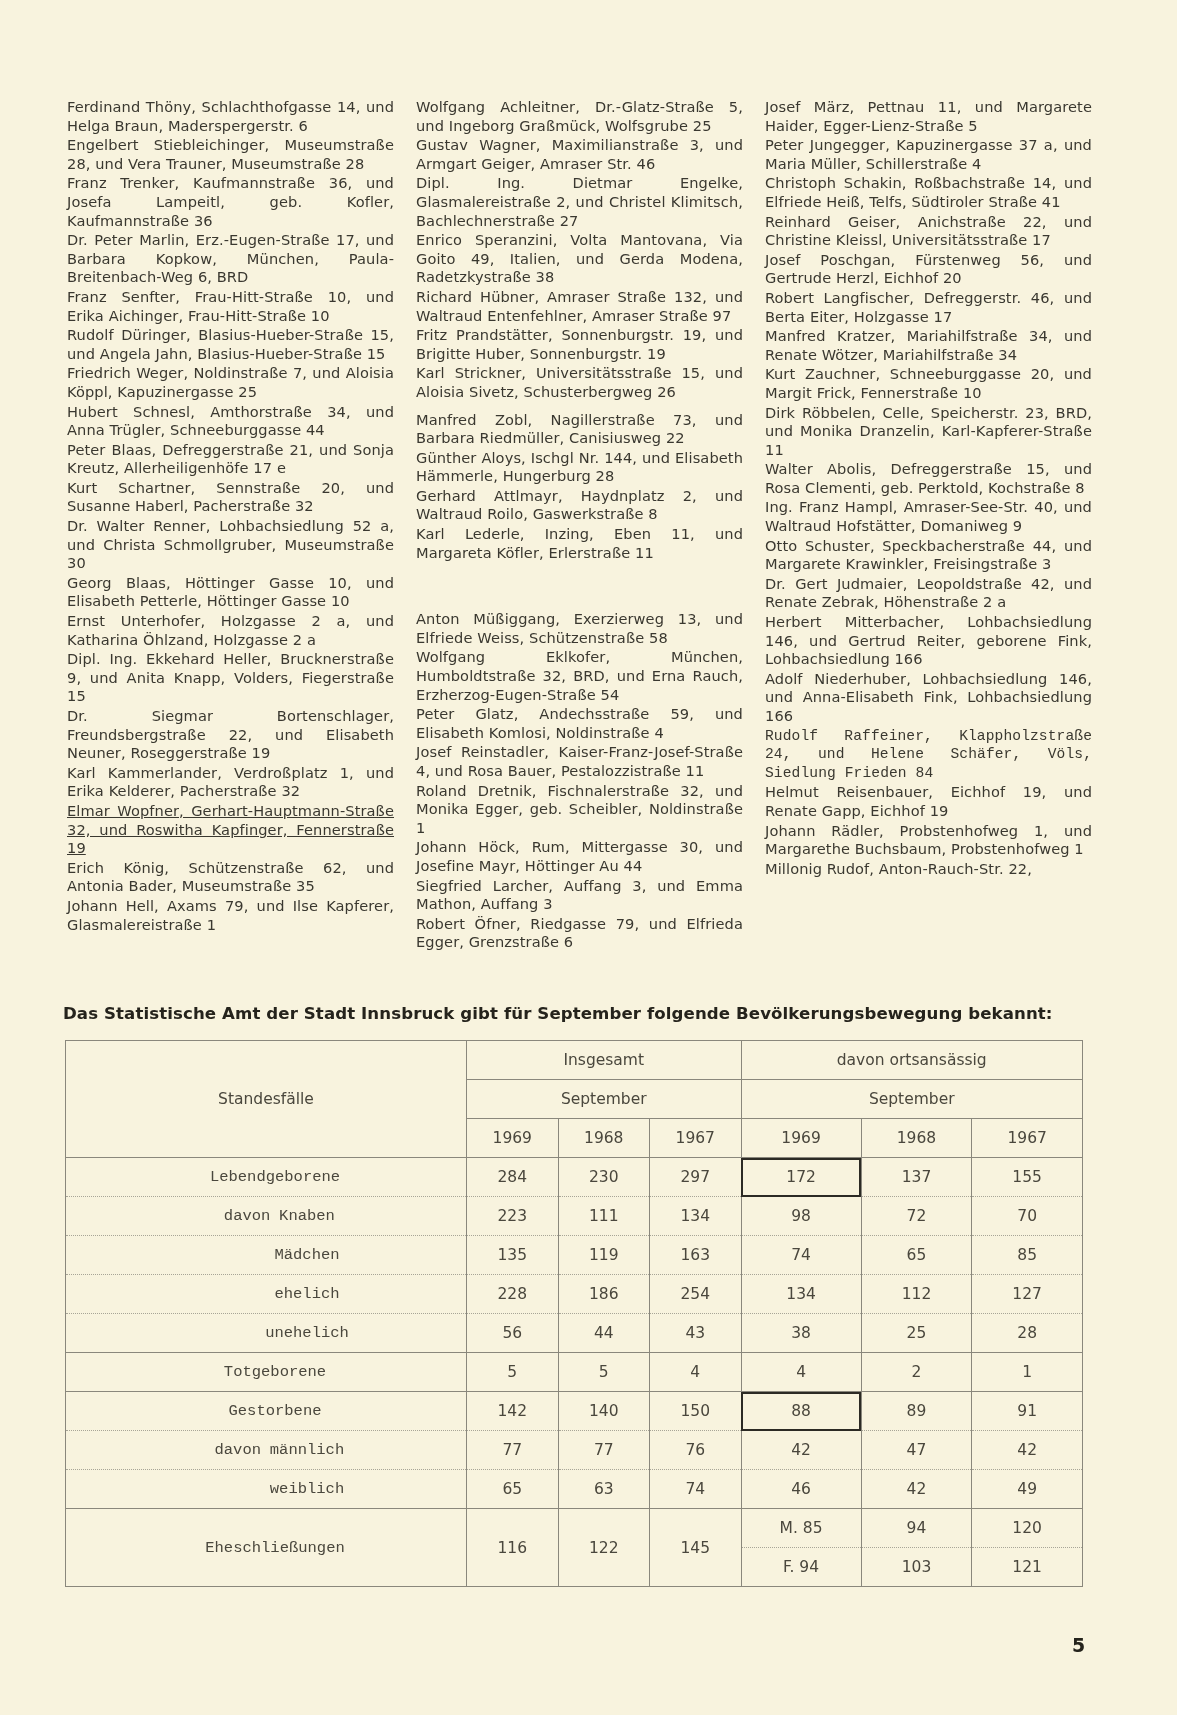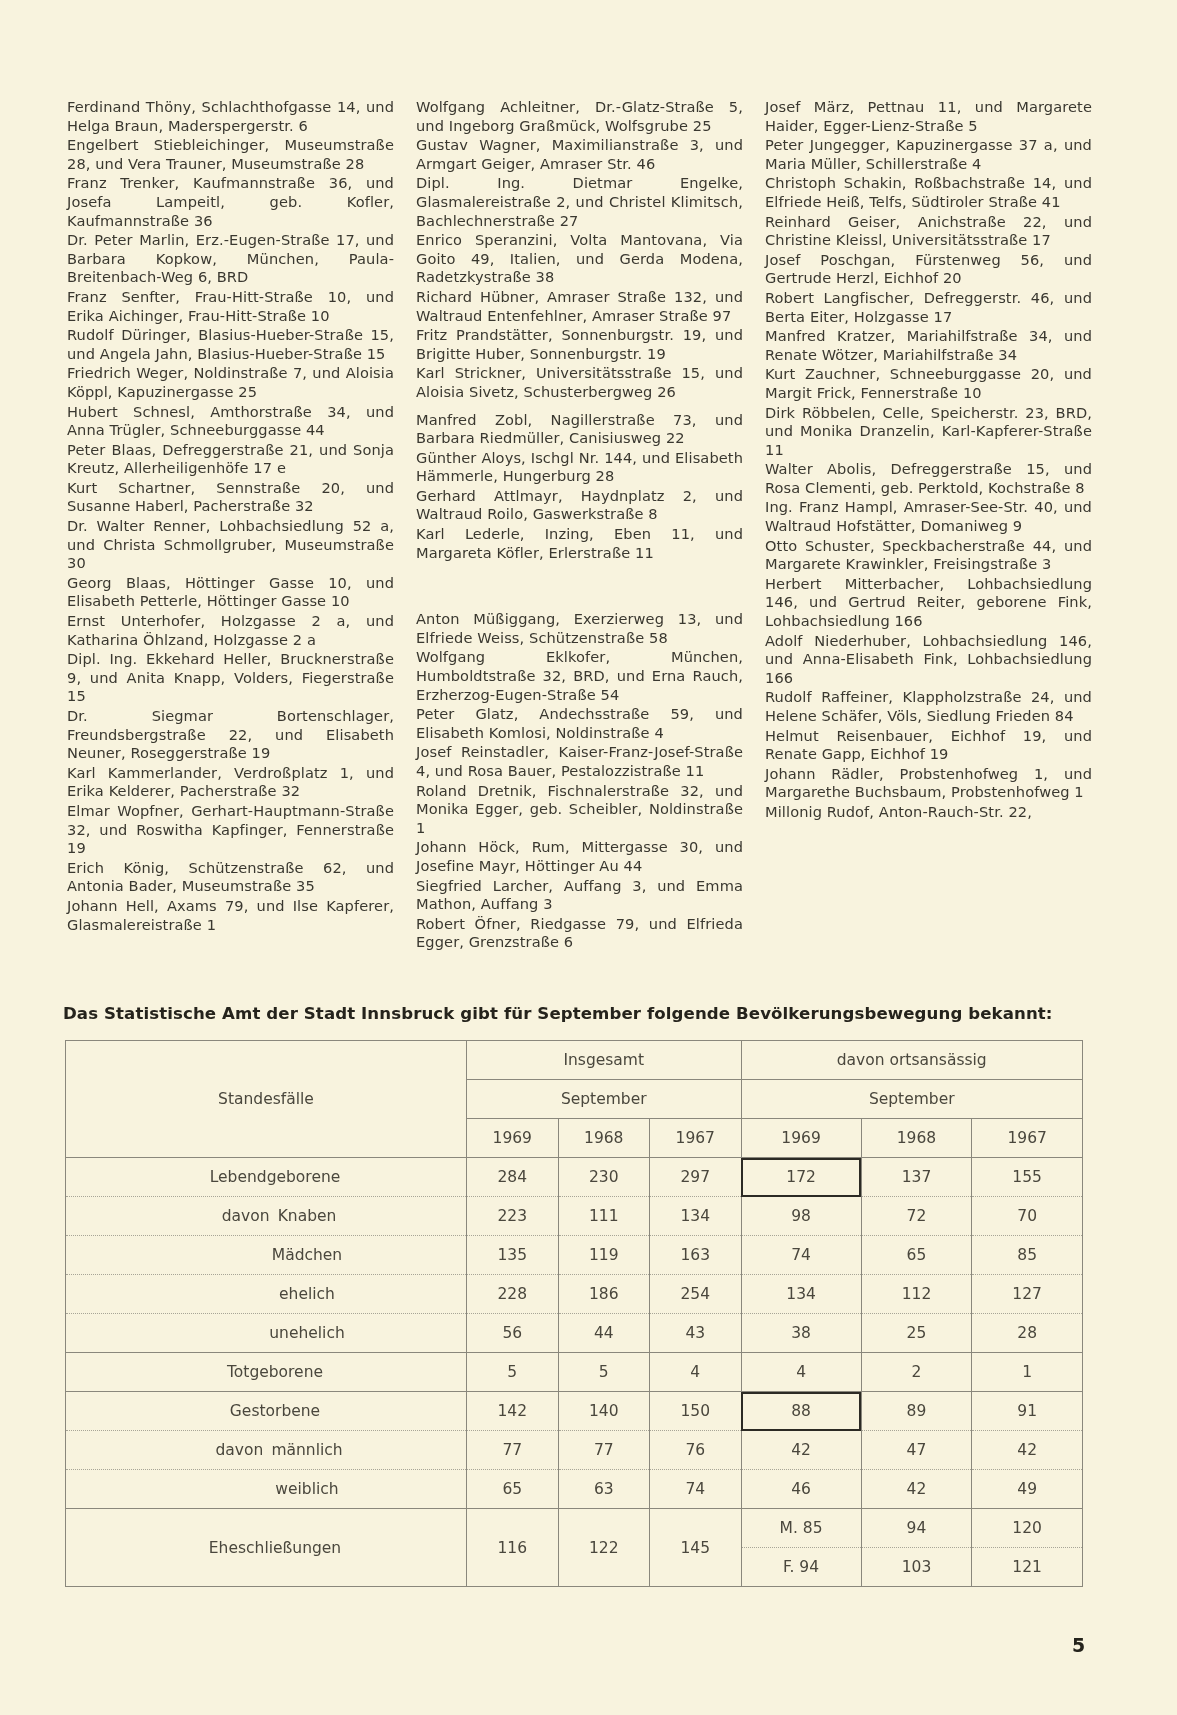--- a/index.html
+++ b/index.html
@@ -52,20 +52,21 @@
     padding: 0;
     border-left: 1.5px solid #8a877c;
     border-right: 1.5px solid #8a877c;
   }
   .hdr-top { border-top: 1.5px solid #8a877c; }
   .hdr-line { border-bottom: 1.5px solid #8a877c; }
   .label-cell {
     text-align: right;
     padding-left: 18px !important;
     width: 318px;
+    font-family: Liberation Mono, monospace;
   }
   .label-sub { padding-left: 82px !important; }
   .dotted td { border-bottom: 1px dotted #a8a597; }
   .solid td { border-bottom: 1.5px solid #8a877c; }
   .boxed { outline: 2px solid #2c2a24; outline-offset: -2px; }
   .tbl-bottom td { border-bottom: 1.5px solid #8a877c; }
   .page-number {
     position: absolute;
     left: 1072px; top: 1634px;
     font-weight: bold;
@@ -87,21 +88,21 @@
       <p class="entry" lang="de" style="hyphens: auto;">Friedrich Weger, Noldinstraße 7, und Aloisia Köppl, Kapuzinergasse 25</p>
       <p class="entry" lang="de" style="hyphens: auto;">Hubert Schnesl, Amthorstraße 34, und Anna Trügler, Schneeburggasse 44</p>
       <p class="entry" lang="de" style="hyphens: auto;">Peter Blaas, Defreggerstraße 21, und Sonja Kreutz, Allerheiligenhöfe 17 e</p>
       <p class="entry" lang="de" style="hyphens: auto;">Kurt Schartner, Sennstraße 20, und Susanne Haberl, Pacherstraße 32</p>
       <p class="entry" lang="de" style="hyphens: auto;">Dr. Walter Renner, Lohbachsiedlung 52 a, und Christa Schmollgruber, Museumstraße 30</p>
       <p class="entry" lang="de" style="hyphens: auto;">Georg Blaas, Höttinger Gasse 10, und Elisabeth Petterle, Höttinger Gasse 10</p>
       <p class="entry" lang="de" style="hyphens: auto;">Ernst Unterhofer, Holzgasse 2 a, und Katharina Öhlzand, Holzgasse 2 a</p>
       <p class="entry" lang="de" style="hyphens: auto;">Dipl. Ing. Ekkehard Heller, Brucknerstraße 9, und Anita Knapp, Volders, Fiegerstraße 15</p>
       <p class="entry" lang="de" style="hyphens: auto;">Dr. Siegmar Bortenschlager, Freundsbergstraße 22, und Elisabeth Neuner, Roseggerstraße 19</p>
       <p class="entry" lang="de" style="hyphens: auto;">Karl Kammerlander, Verdroßplatz 1, und Erika Kelderer, Pacherstraße 32</p>
-      <p class="entry" lang="de" style="hyphens: auto;">Elmar Wopfner, Gerhart-Hauptmann-Straße 32, und Roswitha Kapfinger, Fennerstraße 19</p>
+      <p class="entry" lang="de" style="hyphens: auto; text-decoration: underline;">Elmar Wopfner, Gerhart-Hauptmann-Straße 32, und Roswitha Kapfinger, Fennerstraße 19</p>
       <p class="entry" lang="de" style="hyphens: auto;">Erich König, Schützenstraße 62, und Antonia Bader, Museumstraße 35</p>
       <p class="entry" lang="de" style="hyphens: auto;">Johann Hell, Axams 79, und Ilse Kapferer, Glasmalereistraße 1</p>
     </div>
   <div class="col" id="col1">
       <p class="entry" lang="de" style="hyphens: auto;">Wolfgang Achleitner, Dr.-Glatz-Straße 5, und Ingeborg Graßmück, Wolfsgrube 25</p>
       <p class="entry" lang="de" style="hyphens: auto;">Gustav Wagner, Maximilianstraße 3, und Armgart Geiger, Amraser Str. 46</p>
       <p class="entry" lang="de" style="hyphens: auto;">Dipl. Ing. Dietmar Engelke, Glasmalereistraße 2, und Christel Klimitsch, Bachlechnerstraße 27</p>
       <p class="entry" lang="de" style="hyphens: auto;">Enrico Speranzini, Volta Mantovana, Via Goito 49, Italien, und Gerda Modena, Radetzkystraße 38</p>
       <p class="entry" lang="de" style="hyphens: auto;">Richard Hübner, Amraser Straße 132, und Waltraud Entenfehlner, Amraser Straße 97</p>
       <p class="entry" lang="de" style="hyphens: auto;">Fritz Prandstätter, Sonnenburgstr. 19, und Brigitte Huber, Sonnenburgstr. 19</p>
@@ -125,23 +126,24 @@
       <p class="entry" lang="de" style="hyphens: auto;">Christoph Schakin, Roßbachstraße 14, und Elfriede Heiß, Telfs, Südtiroler Straße 41</p>
       <p class="entry" lang="de" style="hyphens: auto;">Reinhard Geiser, Anichstraße 22, und Christine Kleissl, Universitätsstraße 17</p>
       <p class="entry" lang="de" style="hyphens: auto;">Josef Poschgan, Fürstenweg 56, und Gertrude Herzl, Eichhof 20</p>
       <p class="entry" lang="de" style="hyphens: auto;">Robert Langfischer, Defreggerstr. 46, und Berta Eiter, Holzgasse 17</p>
       <p class="entry" lang="de" style="hyphens: auto;">Manfred Kratzer, Mariahilfstraße 34, und Renate Wötzer, Mariahilfstraße 34</p>
       <p class="entry" lang="de" style="hyphens: auto;">Kurt Zauchner, Schneeburggasse 20, und Margit Frick, Fennerstraße 10</p>
       <p class="entry" lang="de" style="hyphens: auto;">Dirk Röbbelen, Celle, Speicherstr. 23, BRD, und Monika Dranzelin, Karl-Kapferer-Straße 11</p>
       <p class="entry" lang="de" style="hyphens: auto;">Walter Abolis, Defreggerstraße 15, und Rosa Clementi, geb. Perktold, Kochstraße 8</p>
       <p class="entry" lang="de" style="hyphens: auto;">Ing. Franz Hampl, Amraser-See-Str. 40, und Waltraud Hofstätter, Domaniweg 9</p>
       <p class="entry" lang="de" style="hyphens: auto;">Otto Schuster, Speckbacherstraße 44, und Margarete Krawinkler, Freisingstraße 3</p>
+      <p class="entry" lang="de" style="hyphens: auto;">Dr. Gert Judmaier, Leopoldstraße 42, und Renate Zebrak, Höhenstraße 2 a</p>
       <p class="entry" lang="de" style="hyphens: auto;">Herbert Mitterbacher, Lohbachsiedlung 146, und Gertrud Reiter, geborene Fink, Lohbachsiedlung 166</p>
       <p class="entry" lang="de" style="hyphens: auto;">Adolf Niederhuber, Lohbachsiedlung 146, und Anna-Elisabeth Fink, Lohbachsiedlung 166</p>
-      <p class="entry" lang="de" style="hyphens: auto;">Rudolf Raffeiner, Klappholzstraße 24, und Helene Schäfer, Völs, Siedlung Frieden 84</p>
+      <p class="entry" lang="de" style="hyphens: auto; font-family: Liberation Mono, monospace;">Rudolf Raffeiner, Klappholzstraße 24, und Helene Schäfer, Völs, Siedlung Frieden 84</p>
       <p class="entry" lang="de" style="hyphens: auto;">Helmut Reisenbauer, Eichhof 19, und Renate Gapp, Eichhof 19</p>
       <p class="entry" lang="de" style="hyphens: auto;">Johann Rädler, Probstenhofweg 1, und Margarethe Buchsbaum, Probstenhofweg 1</p>
       <p class="entry" lang="de" style="hyphens: auto;">Millonig Rudof, Anton-Rauch-Str. 22,</p>
     </div>
 </div>
 
 <div class="headline">Das Statistische Amt der Stadt Innsbruck gibt für September folgende Bevölkerungsbewegung bekannt:</div>
 
 <table class="stats">
   <tbody>

